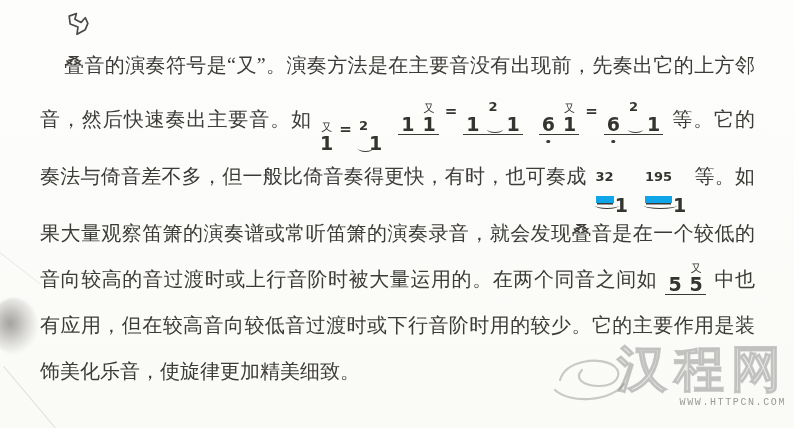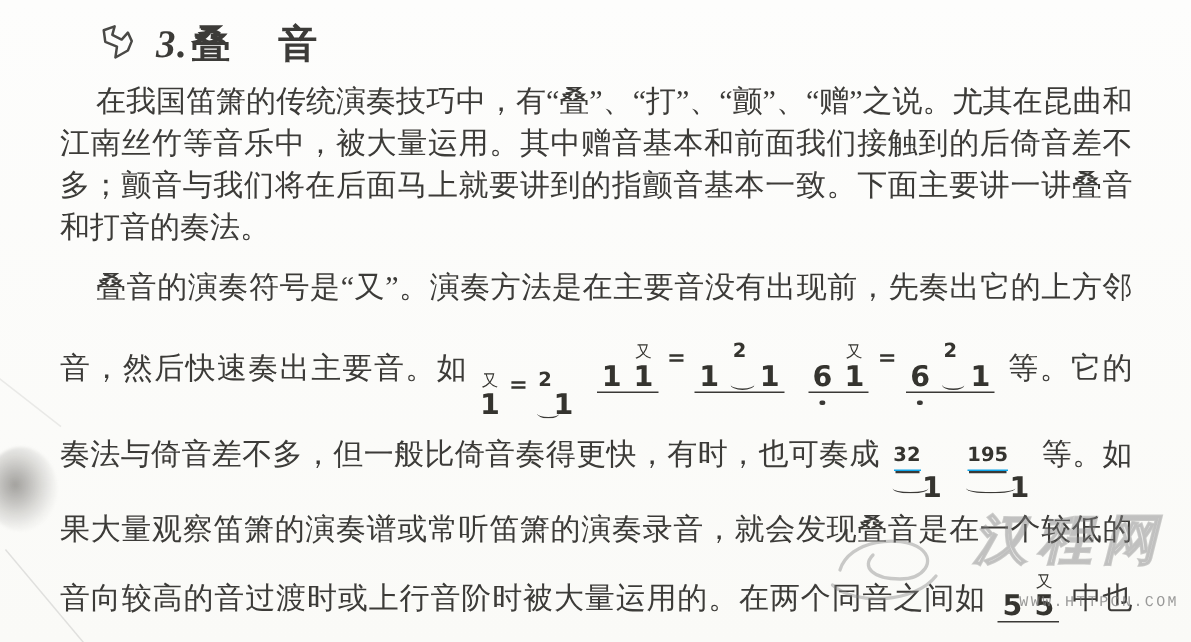--- a/index.html
+++ b/index.html
@@ -26,34 +26,33 @@
   .jp{display:inline-flex;align-items:flex-end;margin:0 8px;vertical-align:-5px;
       font-family:"DejaVu Sans",sans-serif;color:#35342f;text-indent:0;}
   .jcol{display:inline-flex;flex-direction:column;align-items:center;position:relative;}
   .jrow{display:inline-flex;align-items:flex-end;gap:8px;position:relative;padding:0 3px;}
   .jul{border-bottom:1.6px solid #3a3936;}
   .jtop{font-size:11px;line-height:13px;font-family:"Liberation Serif",serif;font-weight:normal;}
   .jn{font-size:19px;line-height:19px;font-weight:bold;}
   .jeq{font-size:15px;font-weight:bold;margin:0 6px;align-self:flex-end;position:relative;top:-1px;}
   .jgr{position:relative;display:inline-block;margin:0 1px;top:-7px;}
   .jgd{font-size:13px;line-height:13px;font-weight:bold;display:inline-block;}
-  .dbl{border-bottom:1px solid #0ea5e9;box-shadow:0 2.5px 0 -1px #3a3936;padding-bottom:3px;}
+  .dbl{border-bottom:7px solid #0ea5e9;box-shadow:0 2.5px 0 -1px #3a3936;padding-bottom:13px;}
   .slur{position:absolute;left:-1px;right:-5px;bottom:-6px;height:6px;
         border-bottom:1.4px solid #3a3936;border-radius:0 0 100% 100%;}
   .jdot{position:absolute;left:50%;bottom:-9px;width:3.5px;height:3.5px;
         background:#3a3936;border-radius:50%;transform:translateX(-50%);}
   .jlow{position:relative;top:5px;}
 
   
   .watermark{position:absolute;top:336px;right:0;width:230px;height:90px;pointer-events:none;}
-  .wm-text{position:absolute;top:0;right:16px;white-space:nowrap;
+  .wm-text{position:absolute;top:0;right:6px;white-space:nowrap;
            font-family:"Liberation Sans",sans-serif;font-weight:bold;
-           font-size:36px;letter-spacing:7px;
+           font-size:50px;letter-spacing:7px;
            color:rgba(135,135,135,0.14);
-           font-style:italic;
            -webkit-text-stroke:1.2px rgba(125,125,125,0.38);}
   .wm-url{position:absolute;top:61px;right:8px;
           font-family:Liberation Mono, monospace;font-size:10px;
           letter-spacing:1.6px;color:rgba(120,120,120,0.75);}
   .wm-swirl{position:absolute;left:-16px;top:8px;}
 
   
   .smudge{position:absolute;left:-10px;top:298px;width:48px;height:56px;border-radius:50%;
           background:radial-gradient(ellipse at 42% 45%,rgba(75,72,68,0.5),
                      rgba(110,108,104,0.22) 45%,rgba(140,140,140,0.08) 65%,transparent 78%);
@@ -67,26 +66,24 @@
 <body>
 
 <div class="page">
 
   <div class="doc-title">
     <span class="title-icon">
       <svg viewBox="0 0 24 26" fill="none" stroke="#4a4946" stroke-width="1.6" stroke-linejoin="round">
         <path d="M3 4 L10 1.5 L8.5 7 L14.5 10 L18.5 5.5 L21 11 L18.5 17 L10.5 21.5 L11.5 14.5 L4 11.5 Z"></path>
       </svg>
     </span>
-    <span class="title-text"><span class="title-num">3.</span><span>叠　音</span></span>
   </div>
 
   <div class="body-text">
 
-    <p class="p1"><span>在我国笛箫的传统演奏技巧中，有“叠”、“打”、“颤”、“赠”之说。尤其在昆曲和江南丝竹等音乐中，被大量运用。其中赠音基本和前面我们接触到的后倚音差不多；颤音与我们将在后面马上就要讲到的指颤音基本一致。下面主要讲一讲叠音和打音的奏法。</span></p>
 
     <p class="p2"><span>叠音的演奏符号是“又”。演奏方法是在主要音没有出现前，先奏出它的上方邻音，然后快速奏出主要音。如</span><span class="jp">
           <span class="jcol">
             <span class="jtop">又</span>
             <span class="jn">1</span>
           </span>
           <span class="jeq">=</span>
           <span class="jgr"><span class="jgd">2</span><span class="slur"></span></span>
           <span class="jn">1</span>
         </span><span class="jp">

